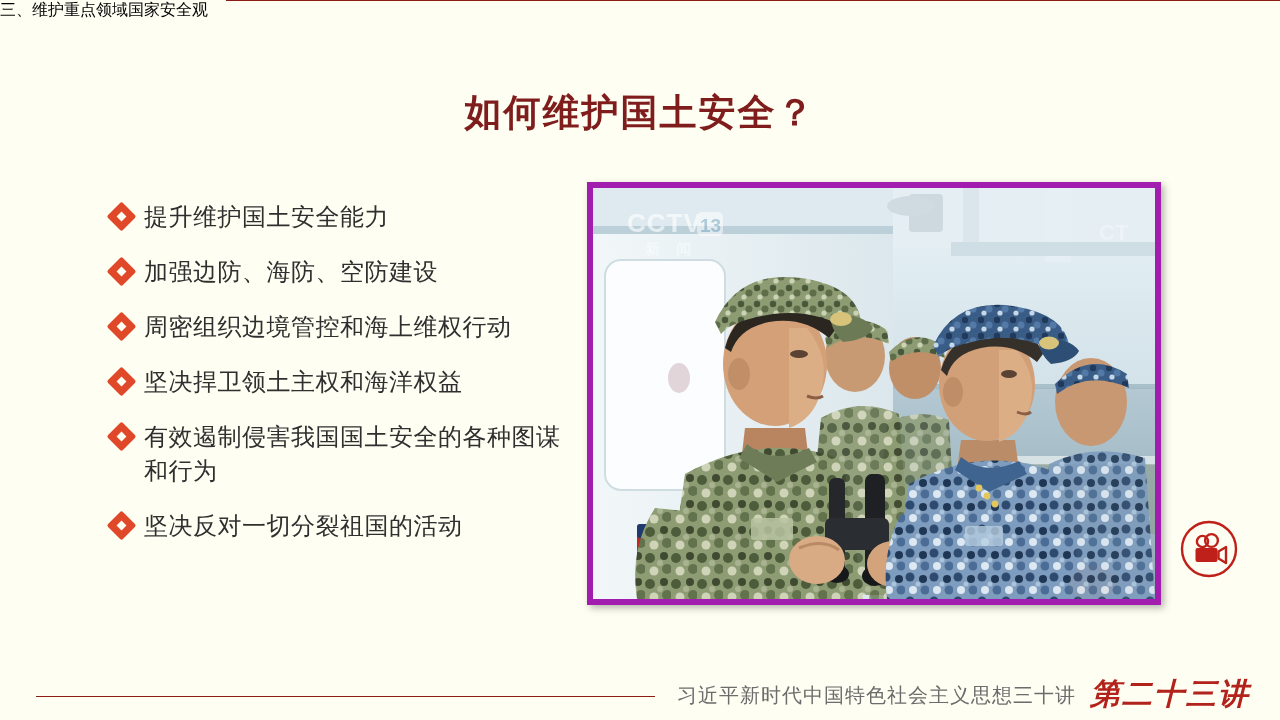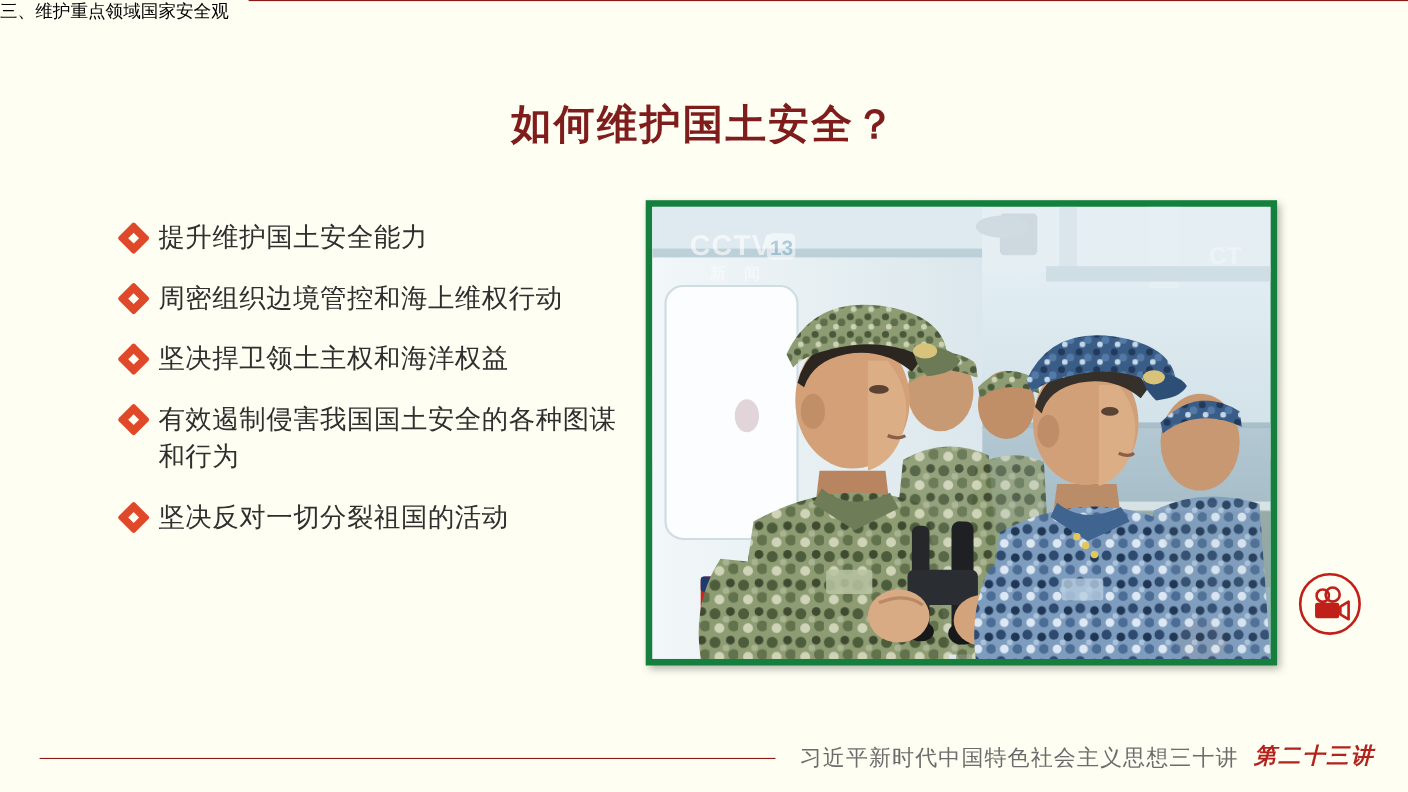--- a/index.html
+++ b/index.html
@@ -89,21 +89,21 @@
     letter-spacing: 0.5px;
   }
 
   
   #photo-frame {
     position: absolute;
     left: 587px;
     top: 182px;
     width: 574px;
     height: 423px;
-    background: #15803d;
+    background: #a21caf;
     padding: 6px;
     box-sizing: border-box;
     box-shadow: 3px 3px 7px rgba(90, 90, 90, 0.45);
   }
   #photo-canvas {
     width: 100%;
     height: 100%;
     display: block;
     background: #c9d8df;
   }
@@ -135,21 +135,21 @@
   #footer-series-title {
     font-size: 20px;
     color: #6c6c6c;
     letter-spacing: 1px;
     margin-left: 22px;
     white-space: nowrap;
     transform: translateY(-1px);
   }
   #footer-lecture-number {
     font-family: "Liberation Serif", "DejaVu Serif", serif;
-    font-size: 20px;
+    font-size: 30px;
     font-weight: bold;
     font-style: italic;
     color: #b2231c;
     letter-spacing: 2px;
     margin-left: 14px;
     margin-right: 30px;
     white-space: nowrap;
     transform: translateY(-2px);
   }
 </style>
@@ -166,20 +166,27 @@
 <div id="bullet-list">
 
   <div class="bullet-row">
     <div class="bullet-marker">
       <div class="diamond-outer"></div>
         <div class="diamond-inner"></div>
     </div>
     <div class="bullet-text">提升维护国土安全能力</div>
   </div>
 
+  <div class="bullet-row">
+    <div class="bullet-marker">
+      <div class="diamond-outer"></div>
+        <div class="diamond-inner"></div>
+    </div>
+    <div class="bullet-text">加强边防、海防、空防建设</div>
+  </div>
 
   <div class="bullet-row">
     <div class="bullet-marker">
       <div class="diamond-outer"></div>
         <div class="diamond-inner"></div>
     </div>
     <div class="bullet-text">周密组织边境管控和海上维权行动</div>
   </div>
 
   <div class="bullet-row">

